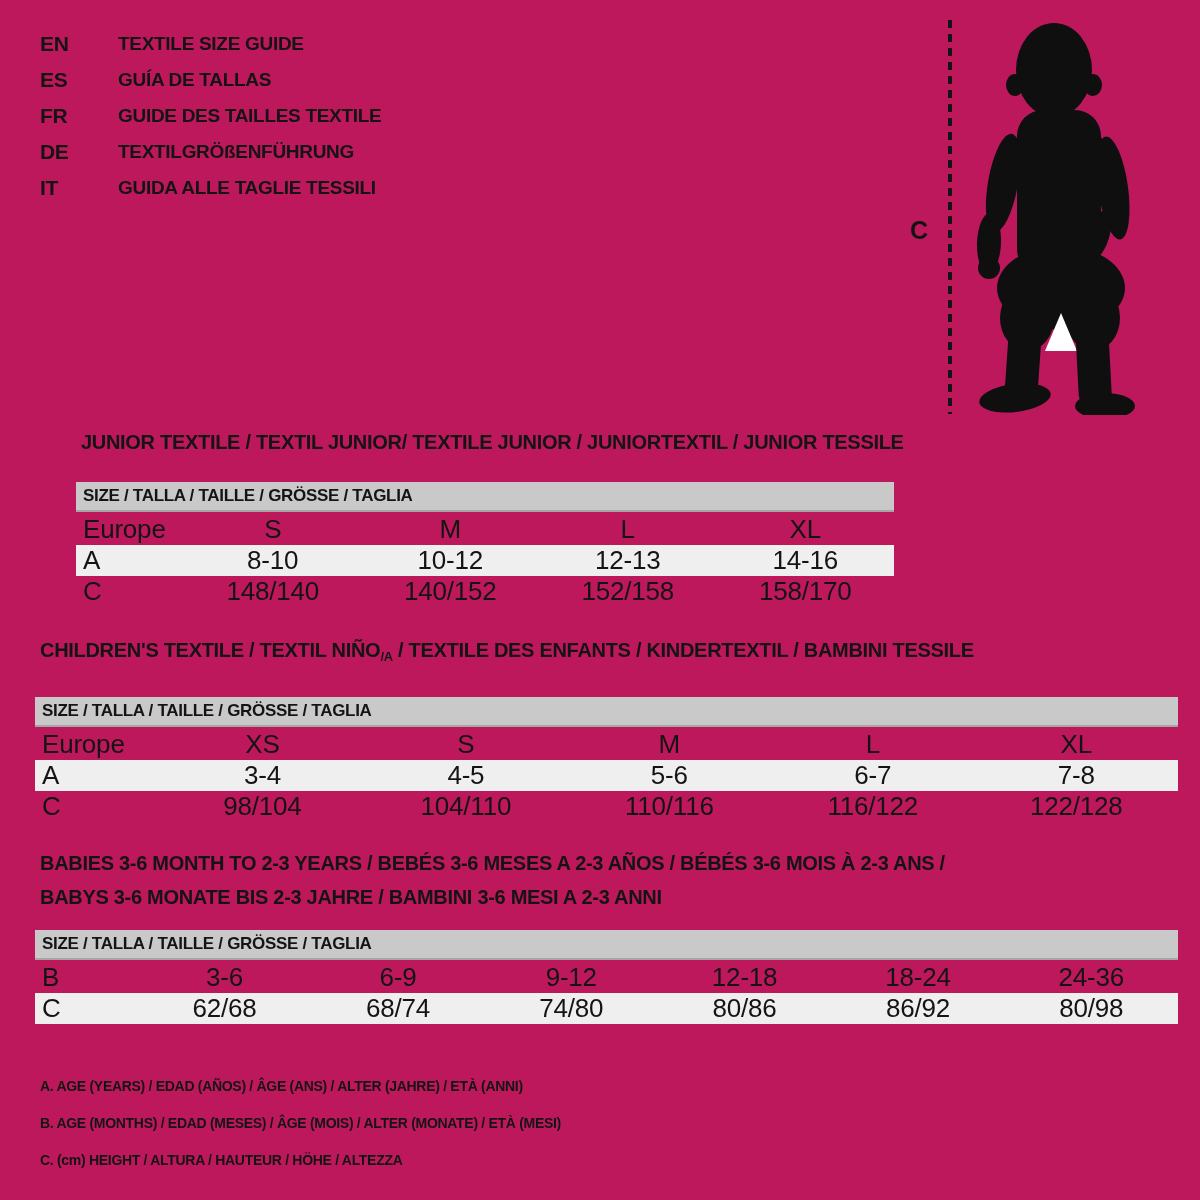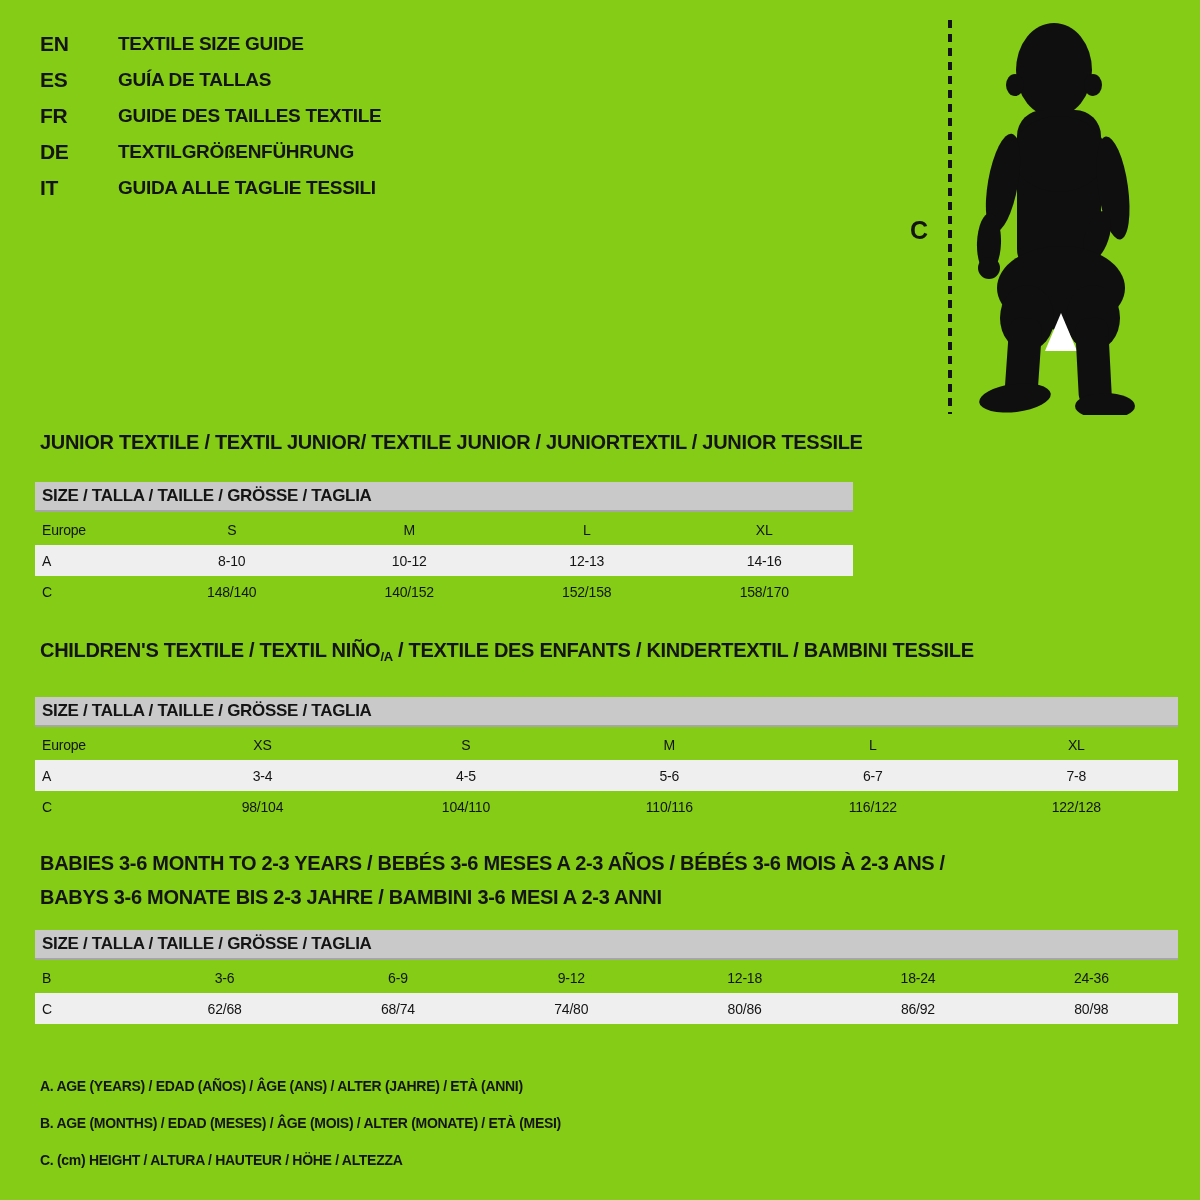--- a/index.html
+++ b/index.html
@@ -1,51 +1,51 @@
 <!DOCTYPE html>
 <html><head>
 <meta charset="utf-8">
 <style>
   html,body{margin:0;padding:0;background:#fff;}
   .page{
-    position:relative;width:1200px;height:1200px;background:#84cc16;
+    position:relative;width:1200px;height:1200px;background:#be185d;
     font-family:"Liberation Sans",sans-serif;color:#141414;overflow:hidden;
   }
 
   
   .lang-block{position:absolute;left:40px;top:26px;}
   .lang-row{display:flex;height:36px;align-items:center;}
   .lang-code{width:78px;font-size:21px;font-weight:700;letter-spacing:-0.3px;}
   .lang-label{font-size:19px;font-weight:700;letter-spacing:-0.3px;white-space:nowrap;}
 
   
   .figure{position:absolute;left:905px;top:12px;width:255px;height:410px;}
   .measure-line{
     position:absolute;left:43px;top:8px;height:394px;width:4px;
     background:repeating-linear-gradient(to bottom,#141414 0 8px,transparent 8px 14px);
   }
   .measure-label{position:absolute;left:5px;top:204px;font-size:25px;font-weight:700;}
   .toddler{position:absolute;left:60px;top:6px;}
 
   
   .section{position:absolute;left:35px;}
-  #sec-junior{top:430px;width:818px;}
+  #sec-junior{top:430px;width:818px;margin-left:41px;}
   #sec-children{top:638px;width:1143px;}
   #sec-babies{top:846px;width:1143px;}
   .sec-title{font-size:20px;font-weight:700;letter-spacing:-0.3px;line-height:24px;padding-left:5px;white-space:nowrap;}
   .sec-title .sub{font-size:13px;vertical-align:-4px;}
   .babies-title{line-height:34px;}
   .size-bar{
     margin-top:28px;height:28px;line-height:28px;background:#c9c9c9;
     border-bottom:2px solid #a6a6a6;padding-left:7px;
     font-size:17px;font-weight:700;letter-spacing:-0.3px;
   }
   #sec-babies .size-bar{margin-top:16px;}
   table{width:100%;border-collapse:collapse;table-layout:fixed;margin-top:2px;}
-  td{height:31px;padding:0;font-size:14px;text-align:center;letter-spacing:-0.2px;}
+  td{height:31px;padding:0;font-size:26px;text-align:center;letter-spacing:-0.2px;}
   td.rowlabel{text-align:left;padding-left:7px;}
   tr.stripe{background:#efefef;}
 
   
   .legend{position:absolute;left:40px;top:1068px;}
   .legend-line{font-size:14px;font-weight:700;letter-spacing:-0.3px;line-height:37px;white-space:nowrap;}
 </style>
 </head>
 <body>
 

